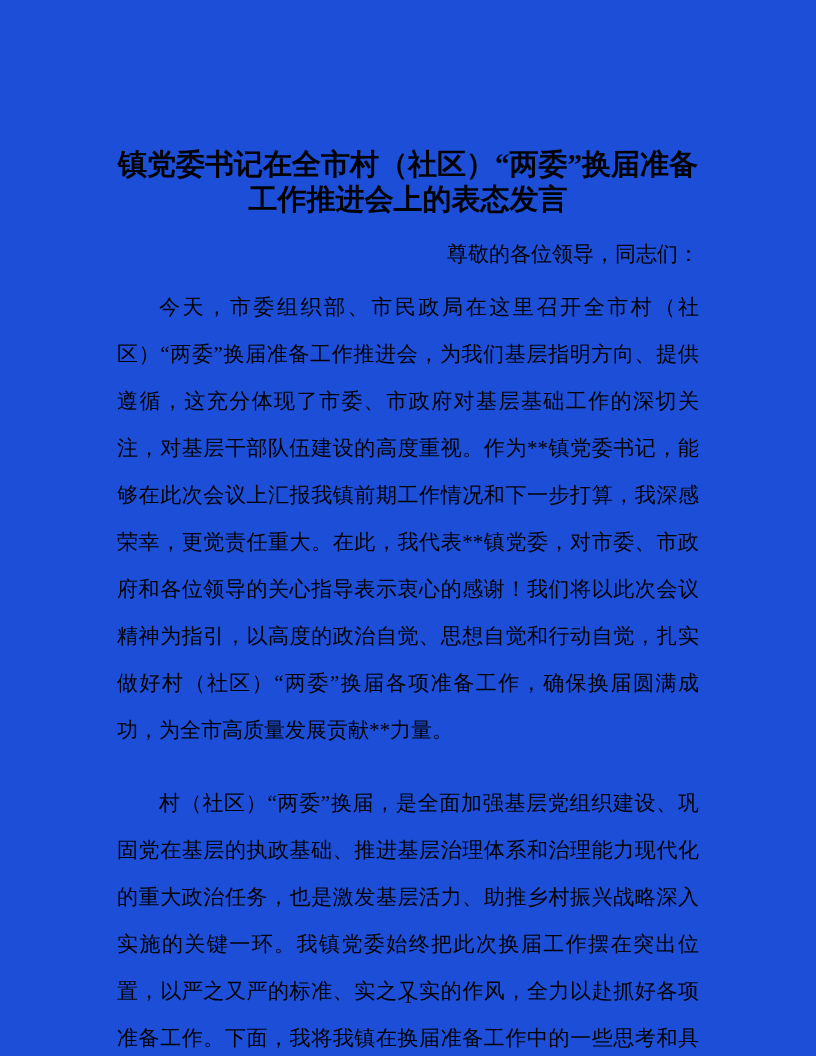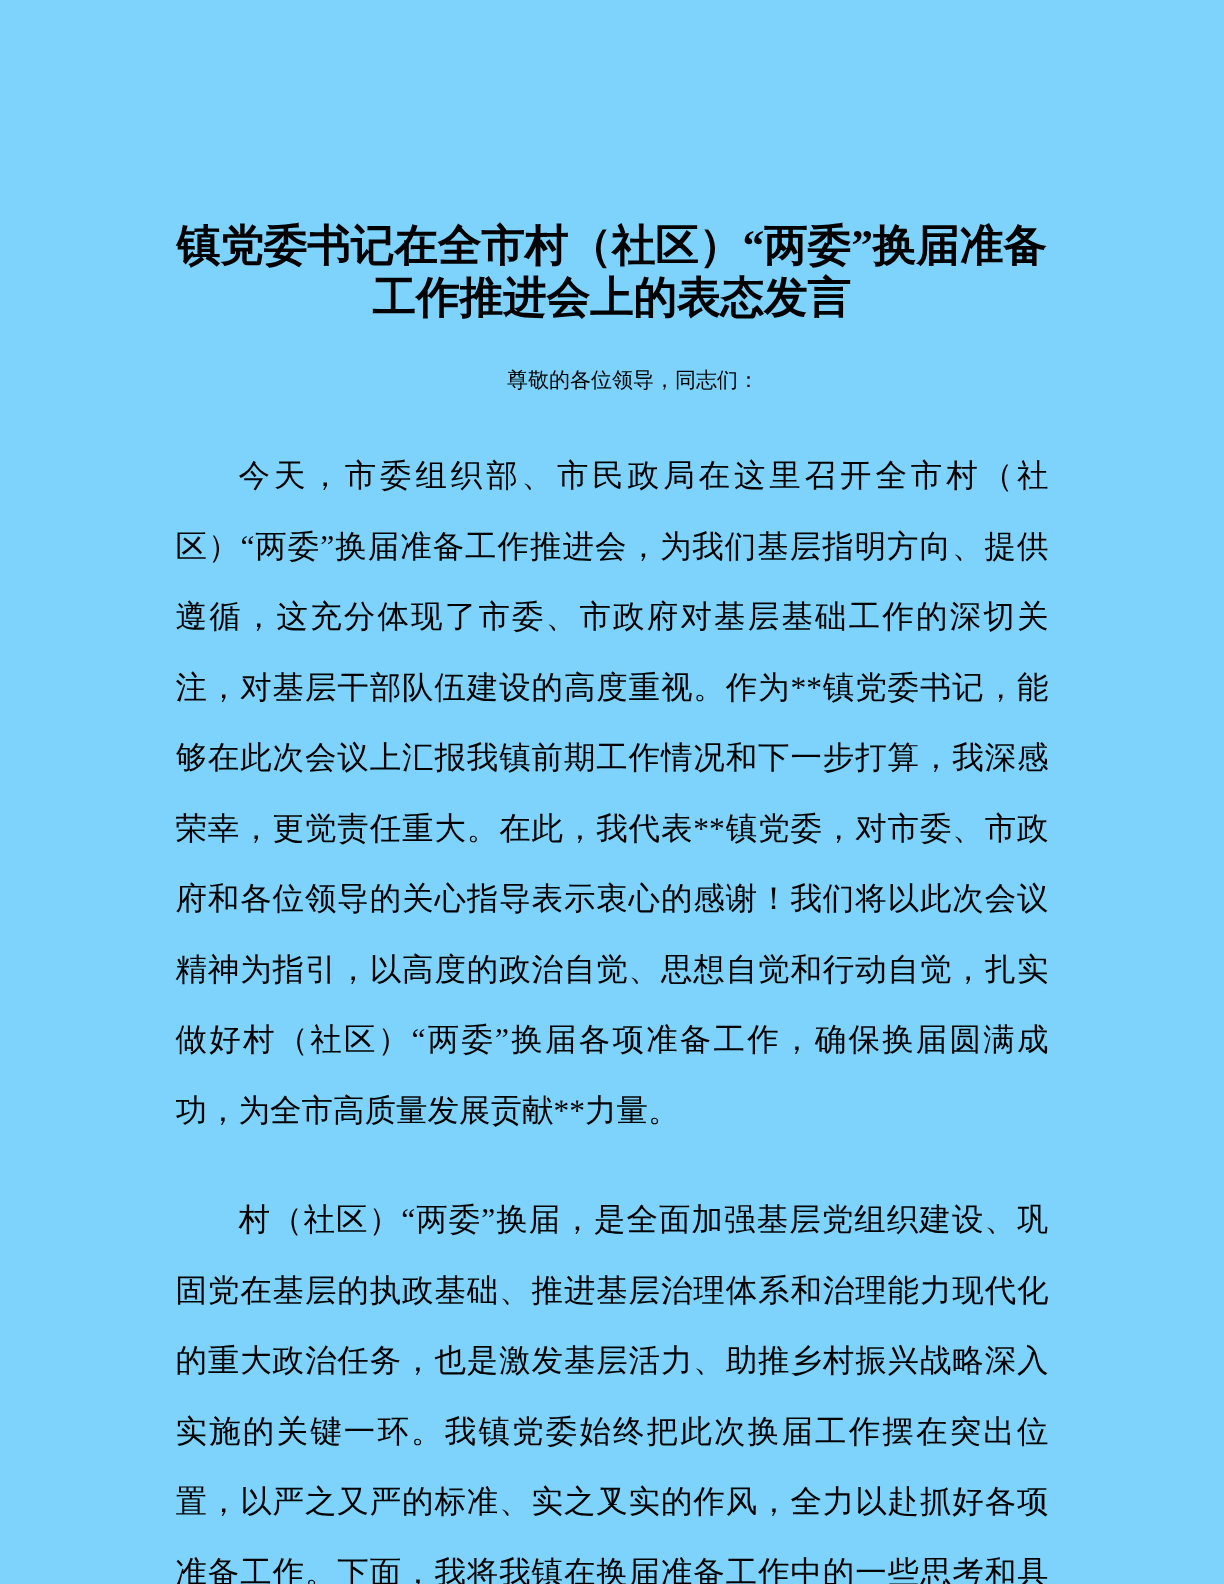--- a/index.html
+++ b/index.html
@@ -5,21 +5,21 @@
   html, body {
     margin: 0;
     padding: 0;
     background: #ffffff;
   }
   .page {
     position: relative;
     width: 816px;
     height: 1056px;
     margin: 0 auto;
-    background: #7dd3fc;
+    background: #1d4ed8;
     color: #000000;
     font-family: "Liberation Serif", "DejaVu Serif", serif;
     overflow: hidden;
     box-sizing: border-box;
   }
   .content {
     padding: 147px 117px 0 117px;
   }
   .doc-title {
     font-size: 29px;
@@ -30,25 +30,25 @@
     letter-spacing: 0;
   }
   p.body-par {
     font-size: 21px;
     line-height: 47px;
     text-indent: 2em;
     text-align: justify;
     margin: 0 0 26px 0;
   }
   p.greeting {
-    font-size: 14px;
+    font-size: 21px;
     line-height: 35px;
     text-indent: 2em;
-    text-align: center;
-    margin: 0 0 22px 0;
+    text-align: right;
+    margin: 0 0 12px 0;
   }
   .page-footer {
     position: absolute;
     left: 0;
     right: 0;
     bottom: 48px;
     text-align: center;
     font-size: 17px;
     line-height: 20px;
     color: #000000;

